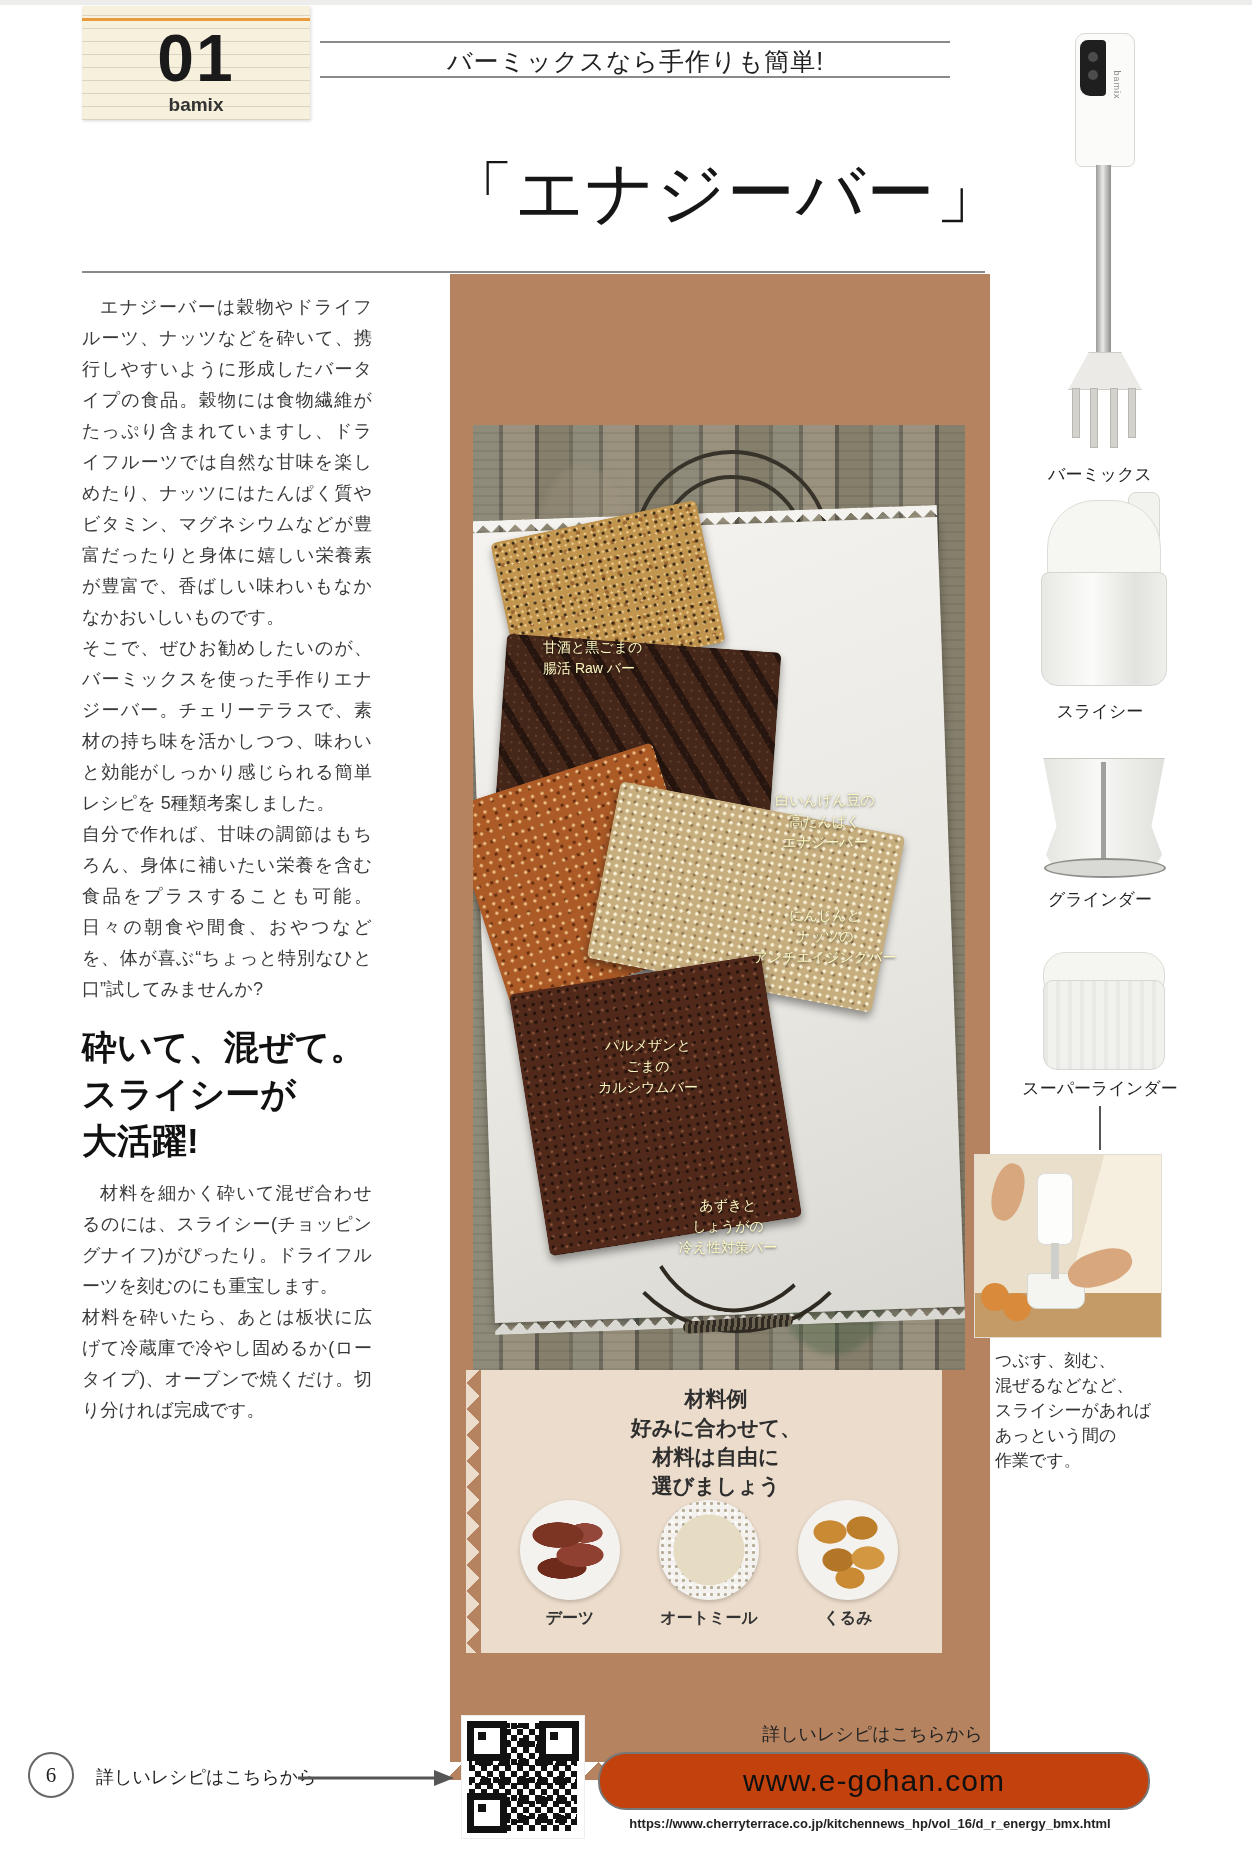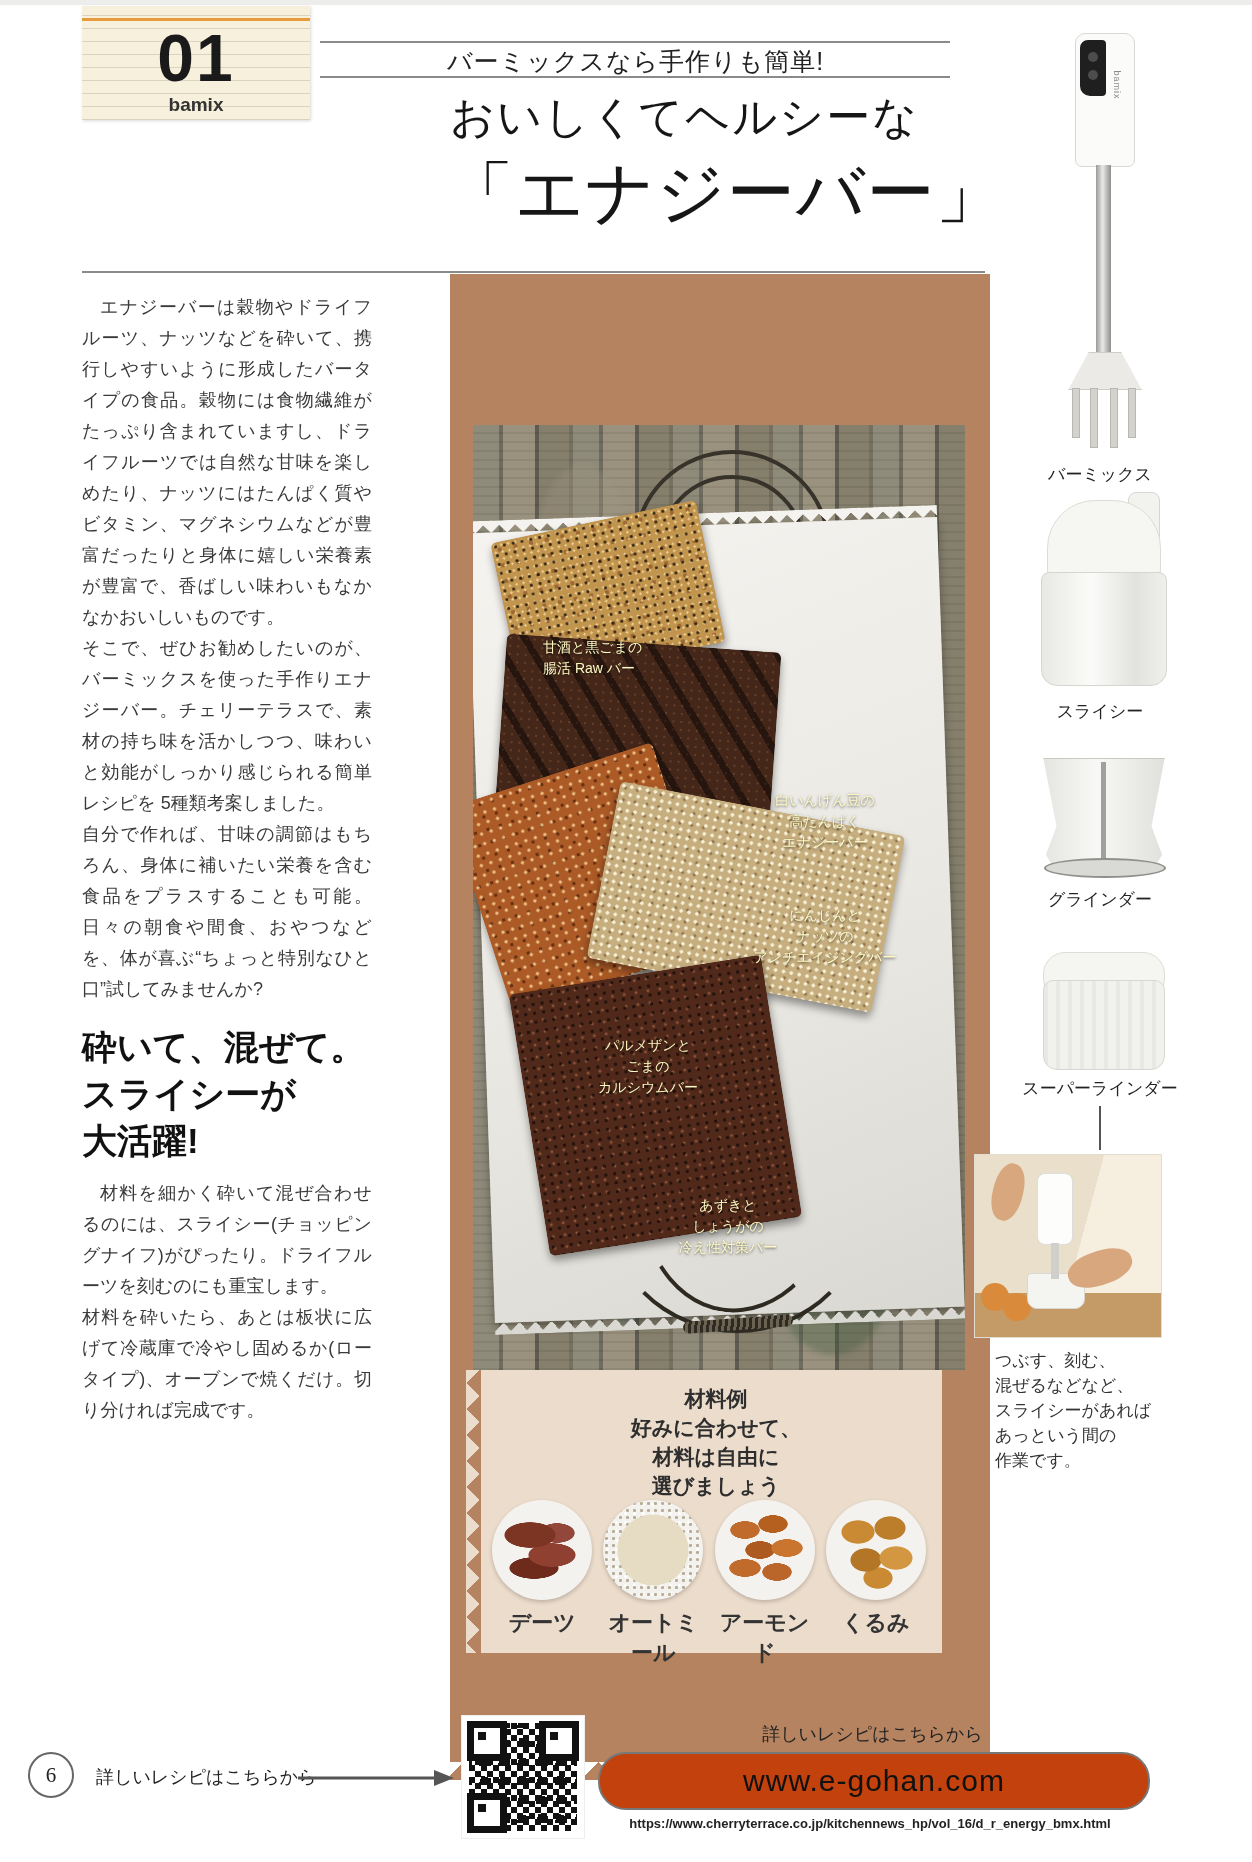--- a/index.html
+++ b/index.html
@@ -136,21 +136,21 @@
      radial-gradient(ellipse 16px 9px at 72% 48%,#c9752f 96%,transparent),
      radial-gradient(ellipse 15px 9px at 45% 50%,#ad5a20 96%,transparent),
      radial-gradient(ellipse 16px 9px at 30% 68%,#c06a2c 96%,transparent),
      radial-gradient(ellipse 15px 9px at 62% 72%,#ba652a 96%,transparent);}
   .ph-walnuts{background-image:
      radial-gradient(ellipse 17px 12px at 32% 32%,#c98a33 94%,transparent),
      radial-gradient(ellipse 16px 12px at 64% 28%,#bd7e2c 94%,transparent),
      radial-gradient(ellipse 17px 12px at 70% 58%,#d29740 94%,transparent),
      radial-gradient(ellipse 16px 12px at 40% 60%,#b37526 94%,transparent),
      radial-gradient(ellipse 15px 11px at 52% 78%,#c98a33 94%,transparent);}
-  .mat-label{margin-top:8px;font-size:22px;font-weight:bold;color:#333;}
+  .mat-label{margin-top:8px;font-size:16px;font-weight:bold;color:#333;}
 
   
   .prod-label{width:220px;left:990px;text-align:center;font-size:17px;color:#222;}
   .blender-body{left:1075px;top:33px;width:58px;height:132px;background:#fbfbf9;
      border:1px solid #d9d9d4;border-radius:10px 10px 7px 7px;}
   .blender-dark{position:absolute;left:4px;top:6px;width:26px;height:56px;background:#1f1f1f;border-radius:8px 4px 4px 10px;}
   .blender-btn{position:absolute;width:10px;height:10px;border-radius:50%;background:#4c4c4c;left:8px;}
   .bb1{top:12px;} .bb2{top:30px;}
   .blender-logo{position:absolute;right:3px;top:46px;font-size:9px;color:#8a8a8a;
      transform:rotate(90deg);transform-origin:center;letter-spacing:1px;}
@@ -220,21 +220,20 @@
 
   <div class="abs badge">
     <div class="badge-orange"></div>
     <div class="badge-num">01</div>
     <div class="badge-brand">bamix</div>
   </div>
 
   <div class="abs rule rule-k1"></div>
   <div class="abs kicker">バーミックスなら手作りも簡単!</div>
   <div class="abs rule rule-k2"></div>
-  <div class="abs title1">おいしくてヘルシーな</div>
   <div class="abs title2">「エナジーバー」</div>
   <div class="abs rule-main"></div>
 
   <div class="abs article">
     <p class="indent">エナジーバーは穀物やドライフルーツ、ナッツなどを砕いて、携行しやすいように形成したバータイプの食品。穀物には食物繊維がたっぷり含まれていますし、ドライフルーツでは自然な甘味を楽しめたり、ナッツにはたんぱく質やビタミン、マグネシウムなどが豊富だったりと身体に嬉しい栄養素が豊富で、香ばしい味わいもなかなかおいしいものです。</p>
     <p>そこで、ぜひお勧めしたいのが、バーミックスを使った手作りエナジーバー。チェリーテラスで、素材の持ち味を活かしつつ、味わいと効能がしっかり感じられる簡単レシピを 5種類考案しました。</p>
     <p>自分で作れば、甘味の調節はもちろん、身体に補いたい栄養を含む食品をプラスすることも可能。日々の朝食や間食、おやつなどを、体が喜ぶ“ちょっと特別なひと口”試してみませんか?</p>
     <div class="subhead pre">砕いて、混ぜて。
 スライシーが
 大活躍!</div>
@@ -289,24 +288,20 @@
     <div class="mat-items">
       <div class="mat-item">
         <div class="mat-circle ph-dates"></div>
         <div class="mat-label">デーツ</div>
       </div>
       <div class="mat-item">
         <div class="mat-circle ph-oats"></div>
         <div class="mat-label">オートミール</div>
       </div>
       <div class="mat-item">
-        <div class="mat-circle ph-almonds"></div>
-        <div class="mat-label">アーモンド</div>
-      </div>
-      <div class="mat-item">
         <div class="mat-circle ph-walnuts"></div>
         <div class="mat-label">くるみ</div>
       </div>
     </div>
   </div>
 
   <div class="abs blender-body">
     <div class="blender-dark">
       <div class="blender-btn bb1"></div>
       <div class="blender-btn bb2"></div>

